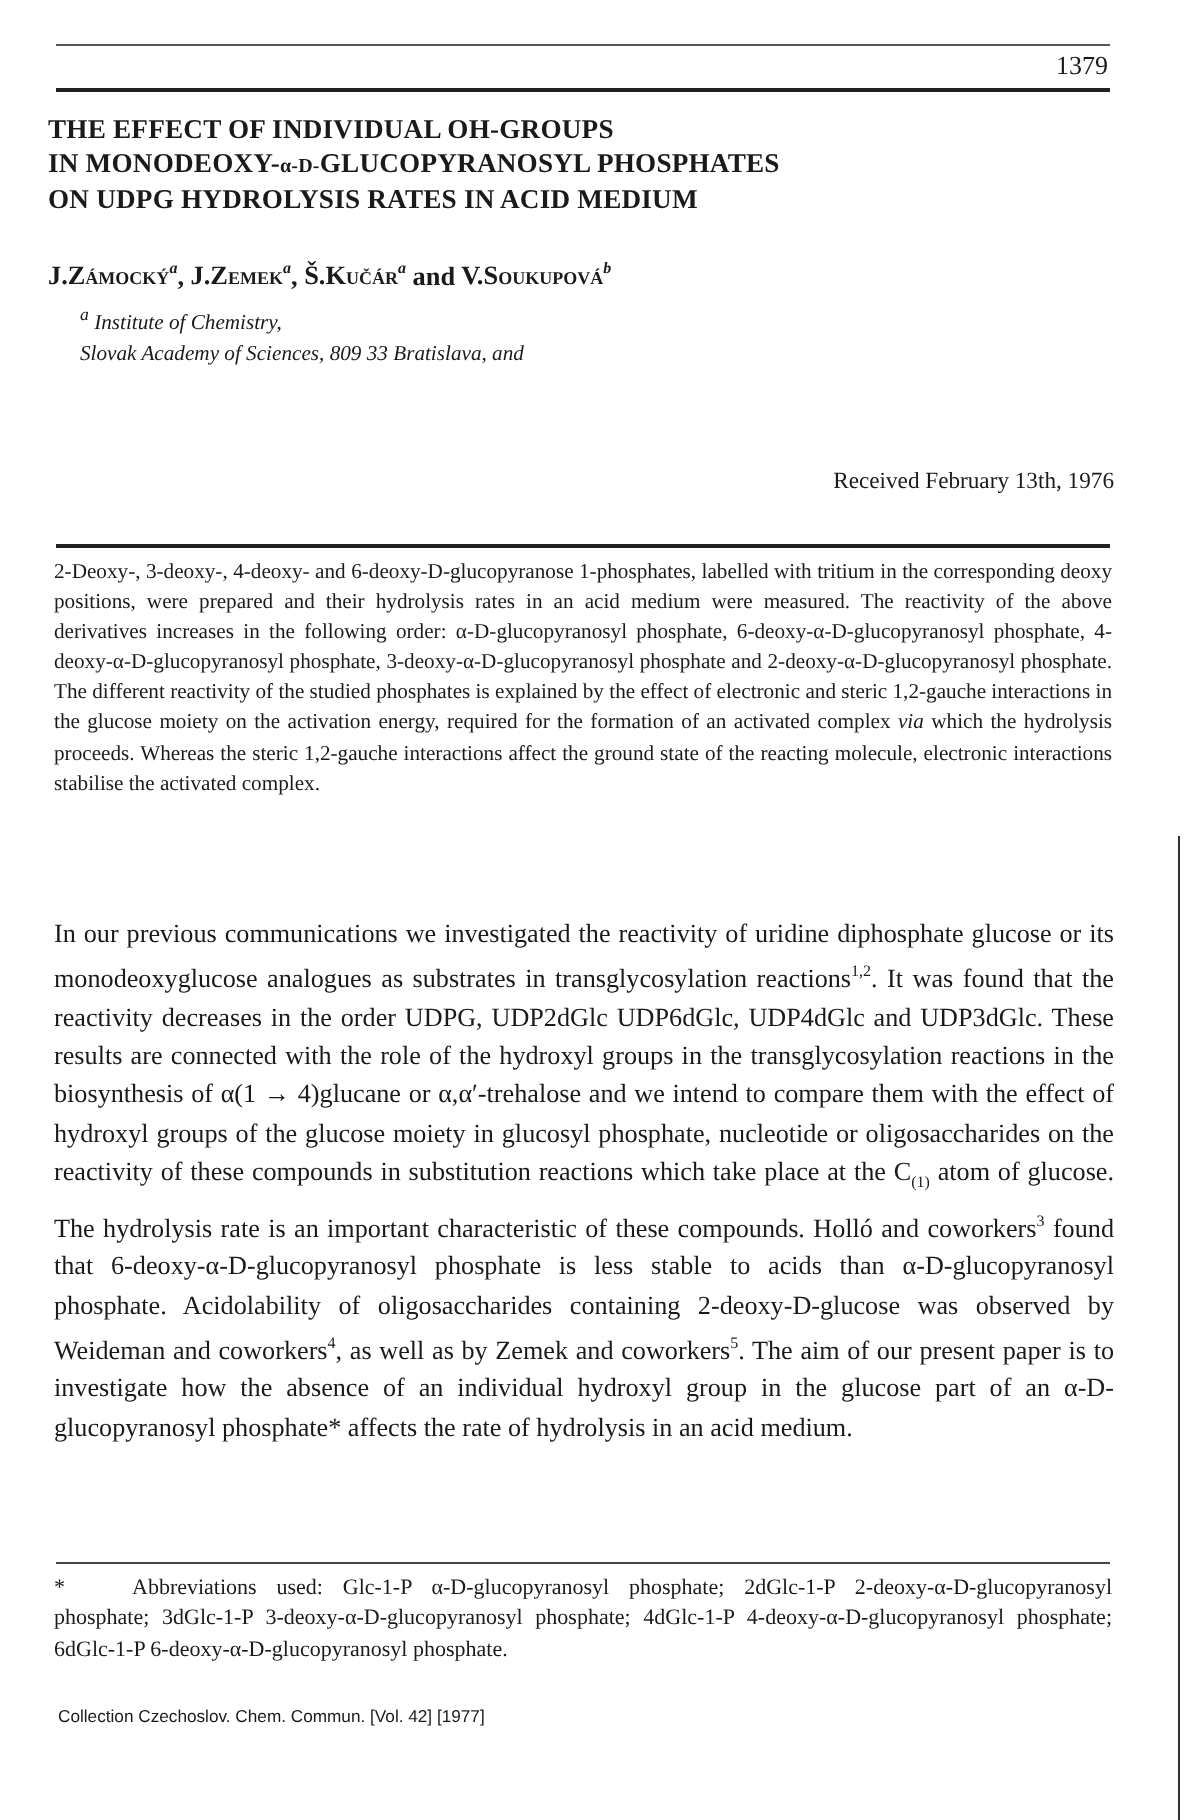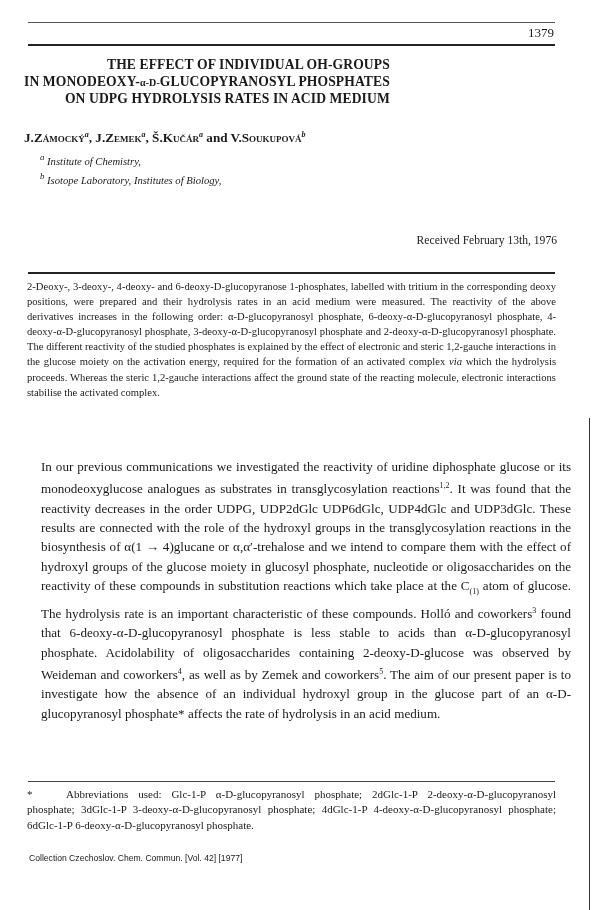--- a/index.html
+++ b/index.html
@@ -2,28 +2,28 @@
 <html><head>
 <meta charset="utf-8">
 <style>
   html, body { margin: 0; padding: 0; }
   body {
     width: 600px; height: 910px; background: #ffffff; position: relative; overflow: hidden;
     font-family: "Liberation Serif", "DejaVu Serif", serif; color: #1a1a1a;
   }
   .rule { position: absolute; left: 28px; width: 527px; background: #222; }
   .pageno { position: absolute; right: 46px; top: 25px; font-weight: normal; font-size: 13px; }
-  .title { position: absolute; left: 24px; top: 57px; font-weight: bold; font-size: 13.6px; line-height: 16.5px; letter-spacing: 0.1px; text-align: right; }
+  .title { position: absolute; left: 24px; top: 57px; font-weight: bold; font-size: 13.6px; line-height: 16.5px; letter-spacing: 0.1px; }
   .title .sc { font-size: 10px; }
   .authors { position: absolute; left: 24px; top: 130px; font-size: 13.2px; font-weight: bold; }
   .authors .sc { font-variant: small-caps; }
   .affil { position: absolute; left: 40px; top: 150px; font-style: italic; font-size: 10.6px; line-height: 15.4px; }
   .received { position: absolute; right: 43px; top: 234px; font-size: 11.6px; }
   .abstract { position: absolute; left: 27px; top: 279px; width: 529px; font-size: 10.6px; line-height: 15.1px; text-align: justify; }
-  .body-text { position: absolute; left: 27px; top: 457px; width: 530px; font-size: 13.1px; line-height: 19.25px; text-align: justify; margin-left: 14px; }
+  .body-text { position: absolute; left: 27px; top: 457px; width: 530px; font-size: 13.1px; line-height: 19.25px; text-align: justify; }
   .footnote { position: absolute; left: 27px; top: 787px; width: 529px; font-size: 11px; line-height: 15.3px; text-align: justify; }
   .footnote .star { display: inline-block; width: 39px; }
   .journal { position: absolute; left: 29px; top: 853px; font-family: "Liberation Sans", "DejaVu Sans", sans-serif; font-size: 8.6px; }
   .scanline { position: absolute; left: 589px; top: 418px; width: 1px; height: 492px; background: #333; }
 </style>
 </head>
 <body>
 
 <div class="rule" style="top:22px;height:1px;background:#555;"></div>
 <div class="pageno">1379</div>
@@ -37,21 +37,21 @@
 
 <div class="authors">
   <span><span>J.</span><span class="sc">Zámocký</span><sup style="font-style:italic;font-size:8px">a</sup></span><span>, </span>
   <span><span>J.</span><span class="sc">Zemek</span><sup style="font-style:italic;font-size:8px">a</sup></span><span>, </span>
   <span><span>Š.</span><span class="sc">Kučár</span><sup style="font-style:italic;font-size:8px">a</sup></span><span> and </span>
   <span><span>V.</span><span class="sc">Soukupová</span><sup style="font-style:italic;font-size:8px">b</sup></span>
 </div>
 
 <div class="affil">
   <div><sup>a</sup><span> Institute of Chemistry,</span></div>
-  <div><sup>b</sup><span> Isotope Laboratory, Institutes of Biology,</span></div>
+  <div>Slovak Academy of Sciences, 809 33 Bratislava, and</div>
 </div>
 
 <div class="received">Received February 13th, 1976</div>
 
 <div class="rule" style="top:272px;height:2px;"></div>
 <div class="abstract"><span>2-Deoxy-, 3-deoxy-, 4-deoxy- and 6-deoxy-D-glucopyranose 1-phosphates, labelled with tritium in the corresponding deoxy positions, were prepared and their hydrolysis rates in an acid medium were measured. The reactivity of the above derivatives increases in the following order: α-D-glucopyranosyl phosphate, 6-deoxy-α-D-glucopyranosyl phosphate, 4-deoxy-α-D-glucopyranosyl phosphate, 3-deoxy-α-D-glucopyranosyl phosphate and 2-deoxy-α-D-glucopyranosyl phosphate. The different reactivity of the studied phosphates is explained by the effect of electronic and steric 1,2-gauche interactions in the glucose moiety on the activation energy, required for the formation of an activated complex </span><i>via</i><span> which the hydrolysis proceeds. Whereas the steric 1,2-gauche interactions affect the ground state of the reacting molecule, electronic interactions stabilise the activated complex.</span></div>
 
 <div class="body-text"><span>In our previous communications we investigated the reactivity of uridine diphosphate glucose or its monodeoxyglucose analogues as substrates in transglycosylation reactions</span><sup style="font-size:8px">1,2</sup><span>. It was found that the reactivity decreases in the order UDPG, UDP2dGlc UDP6dGlc, UDP4dGlc and UDP3dGlc. These results are connected with the role of the hydroxyl groups in the transglycosylation reactions in the biosynthesis of α(1 → 4)glucane or α,α′-trehalose and we intend to compare them with the effect of hydroxyl groups of the glucose moiety in glucosyl phosphate, nucleotide or oligosaccharides on the reactivity of these compounds in substitution reactions which take place at the C</span><sub style="font-size:8px">(1)</sub><span> atom of glucose. The hydrolysis rate is an important characteristic of these compounds. Holló and coworkers</span><sup style="font-size:8px">3</sup><span> found that 6-deoxy-α-D-glucopyranosyl phosphate is less stable to acids than α-D-glucopyranosyl phosphate. Acidolability of oligosaccharides containing 2-deoxy-D-glucose was observed by Weideman and coworkers</span><sup style="font-size:8px">4</sup><span>, as well as by Zemek and coworkers</span><sup style="font-size:8px">5</sup><span>. The aim of our present paper is to investigate how the absence of an individual hydroxyl group in the glucose part of an α-D-glucopyranosyl phosphate* affects the rate of hydrolysis in an acid medium.</span></div>
 
 <div class="rule" style="top:781px;height:1px;background:#444;"></div>

